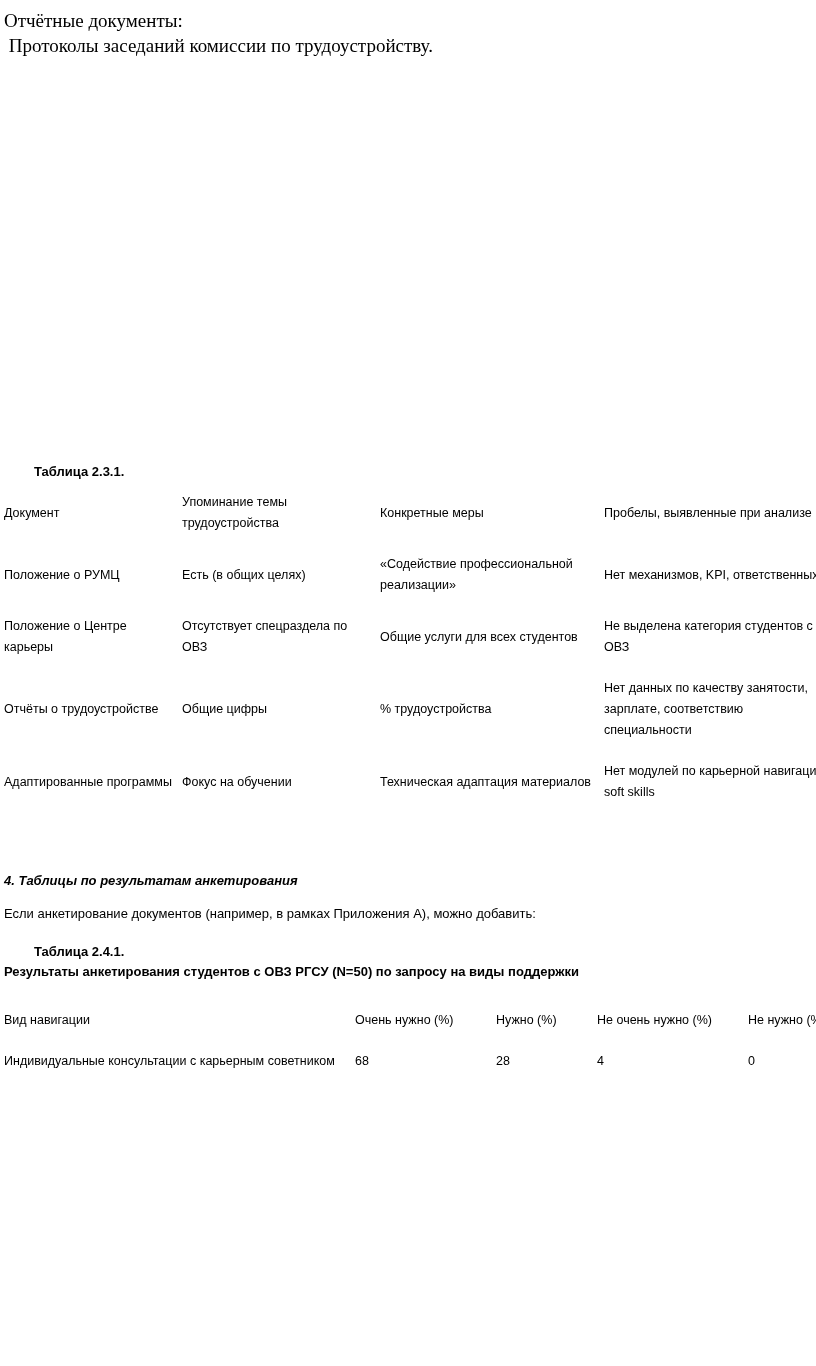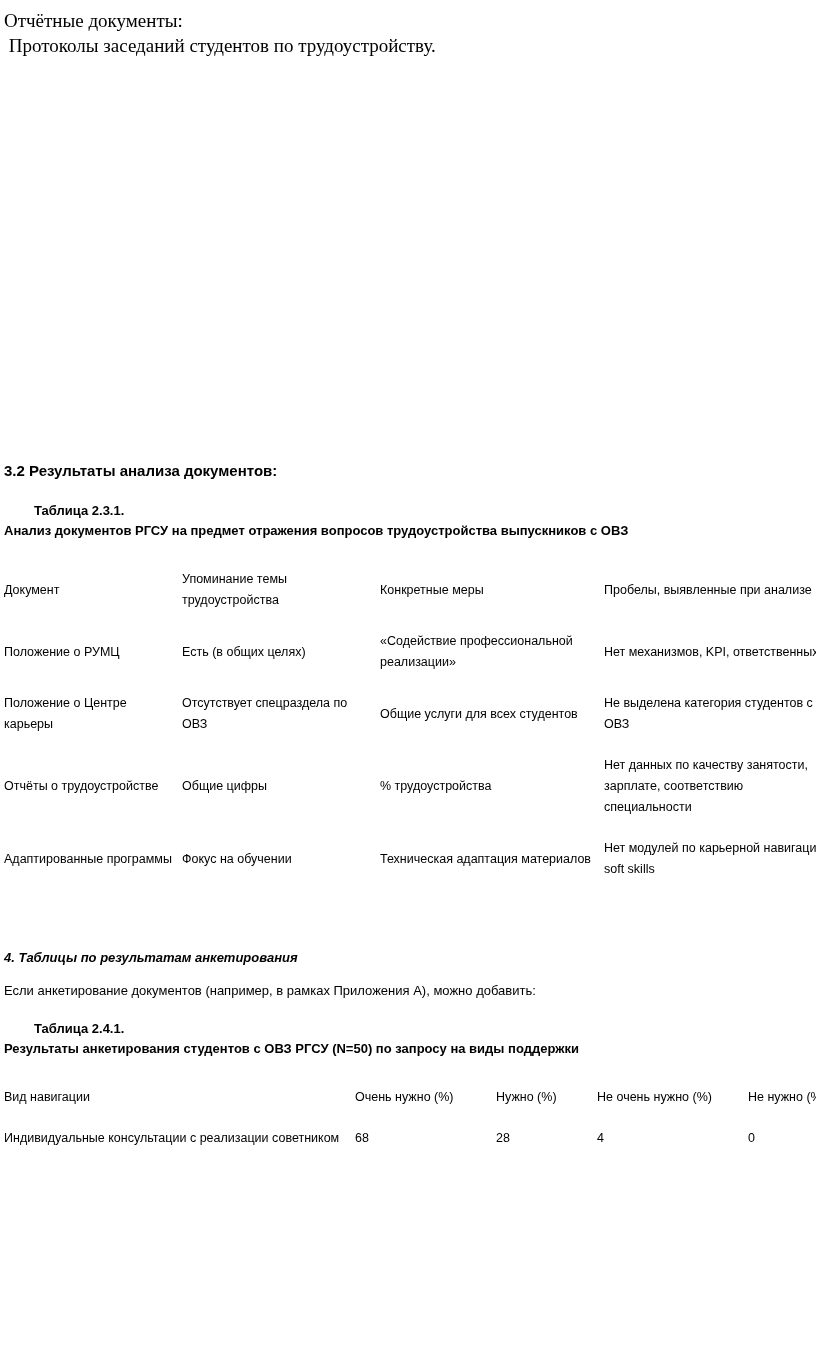--- a/index.html
+++ b/index.html
@@ -91,29 +91,27 @@
     padding-bottom: 12px;
   }
 </style>
 </head>
 <body>
 
 <div class="page">
 
   <div class="heading-block">
     <div class="heading-line">Отчётные документы:</div>
-    <div class="heading-line"> Протоколы заседаний студентов по трудоустройству.</div>
+    <div class="heading-line"> Протоколы заседаний комиссии по трудоустройству.</div>
   </div>
 
   <div class="spacer-large"></div>
 
-  <div class="section-title">3.2 Результаты анализа документов:</div>
 
   <div class="table-caption">Таблица 2.3.1.</div>
-  <div class="table-caption-sub">Анализ документов РГСУ на предмет отражения вопросов трудоустройства выпускников с ОВЗ</div>
 
   <table class="doc-table t1">
     <tbody>
       <tr class="hdr-row">
         <td class="c0">Документ</td>
         <td class="c1">Упоминание темы трудоустройства</td>
         <td class="c2">Конкретные меры</td>
         <td class="c3">Пробелы, выявленные при анализе</td>
       </tr>
       <tr>
@@ -154,21 +152,21 @@
   <table class="doc-table t2">
     <tbody>
       <tr class="hdr-row">
         <td class="c0">Вид навигации</td>
         <td class="c1">Очень нужно (%)</td>
         <td class="c2">Нужно (%)</td>
         <td class="c3">Не очень нужно (%)</td>
         <td class="c4">Не нужно (%)</td>
       </tr>
       <tr>
-        <td class="c0">Индивидуальные консультации с реализации советником</td>
+        <td class="c0">Индивидуальные консультации с карьерным советником</td>
         <td class="c1">68</td>
         <td class="c2">28</td>
         <td class="c3">4</td>
         <td class="c4">0</td>
       </tr>
     </tbody>
   </table>
 
 </div>
 

